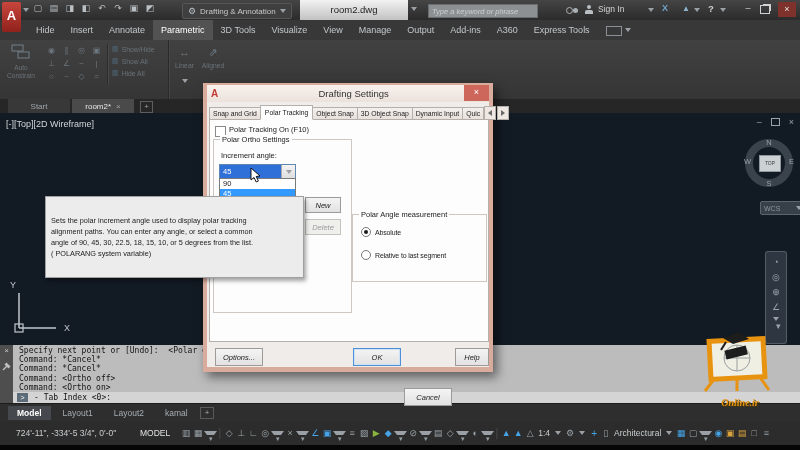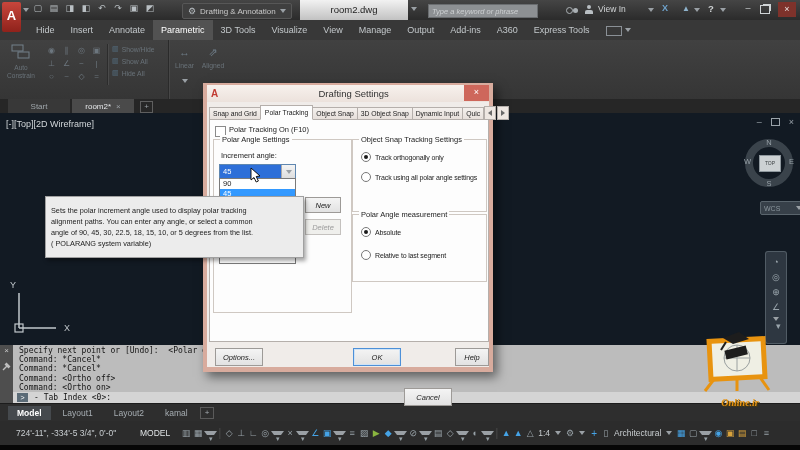--- a/index.html
+++ b/index.html
@@ -152,21 +152,21 @@
   .g3 .radio-col{top:12px;gap:13px;}
   .rrow{display:flex;align-items:center;gap:4px;}
   .rdot{width:8px;height:8px;border:1px solid #787878;border-radius:50%;background:#fff;position:relative;flex:none;}
   .rrow.sel .rdot::after{content:"";position:absolute;left:2px;top:2px;width:4px;height:4px;border-radius:50%;background:#1a1a1a;}
   .rlabel{font-size:7px;color:#222;letter-spacing:-0.15px;white-space:nowrap;}
   .opt-btn{left:8px;top:246px;width:46px;height:16px;}
   .ok-btn{left:146px;top:246px;width:46px;height:16px;}
   .cancel-btn{left:197px;top:246px;width:46px;height:16px;margin-top:40px;}
   .help-btn{left:248px;top:246px;width:32px;height:16px;}
   
-  .tooltip{left:45px;top:196px;width:247px;background:#ececec;border:1px solid #a0a0a0;box-shadow:2px 3px 4px rgba(0,0,0,.35);font-size:7.3px;line-height:11px;padding:8px 5px;white-space:pre-line;color:#222;z-index:11;}
+  .tooltip{left:45px;top:196px;width:247px;background:#ececec;border:1px solid #a0a0a0;box-shadow:2px 3px 4px rgba(0,0,0,.35);font-size:7.3px;line-height:11px;padding:18px 5px;white-space:pre-line;color:#222;z-index:11;}
   .cursor{left:250px;top:167px;z-index:12;}
   .watermark{left:693px;top:330px;width:94px;height:78px;z-index:5;text-align:center;}
   .wm-text{position:absolute;left:0;bottom:0;width:94px;font-family:"Liberation Serif",serif;font-style:italic;font-weight:bold;font-size:10px;color:#e8930f;text-shadow:1px 1px 0 #4a3a10;}
 </style>
 </head>
 <body>
 
 <div class="app">
 
   <div class="ab titlebar">
@@ -183,21 +183,21 @@
         <span>◩</span>
     </div>
     <div class="ab ws">
       <span class="gear">⚙</span>
       <span>Drafting &amp; Annotation</span>
       <span class="car"></span>
     </div>
     <input class="ab search" placeholder="Type a keyword or phrase" style="">
     <span class="ab binoc"></span>
     <span class="ab person"></span>
-    <span class="ab signin">View In</span>
+    <span class="ab signin">Sign In</span>
     <span class="ab si-car car"></span>
     <span class="ab xchg">X</span>
     <span class="ab a360">▲</span>
     <span class="ab a360-car car"></span>
     <span class="ab helpq">?</span>
     <span class="ab help-car car"></span>
     <span class="ab winmin">–</span>
     <span class="ab winrest"></span>
     <span class="ab winclose">×</span>
   </div>
@@ -439,21 +439,21 @@
           </div>
         <div class="dscroll">
             <span class="tri-r"></span>
           </div>
       </div>
       <div class="dpage">
         <span class="chk"></span>
         <span class="chk-label">Polar Tracking On (F10)</span>
 
         <div class="grp g1">
-          <span class="grp-label">Polar Angle Settings</span>
+          <span class="grp-label">Polar Ortho Settings</span>
         </div>
         <span class="inc-label">Increment angle:</span>
         <div class="combo">
           <span class="combo-val">45</span>
           <span class="combo-btn">
               <span class="car"></span>
             </span>
         </div>
         <div class="ddlist">
           <div class="ddrow">90</div>
@@ -461,36 +461,20 @@
             <div class="ddrow">30</div>
             <div class="ddrow">22.5</div>
             <div class="ddrow">18</div>
             <div class="ddrow">15</div>
             <div class="ddrow">10</div>
             <div class="ddrow">5</div>
         </div>
         <div class="btn new-btn">New</div>
         <div class="btn del-btn disabled">Delete</div>
 
-        <div class="grp g2">
-          <span class="grp-label">Object Snap Tracking Settings</span>
-          <div class="radio-col">
-
-              <div class="rrow sel">
-                <span class="rdot"></span>
-                <span class="rlabel">Track orthogonally only</span>
-              </div>
-
-              <div class="rrow">
-                <span class="rdot"></span>
-                <span class="rlabel">Track using all polar angle settings</span>
-              </div>
-
-          </div>
-        </div>
 
         <div class="grp g3">
           <span class="grp-label">Polar Angle measurement</span>
           <div class="radio-col">
 
               <div class="rrow sel">
                 <span class="rdot"></span>
                 <span class="rlabel">Absolute</span>
               </div>
 

